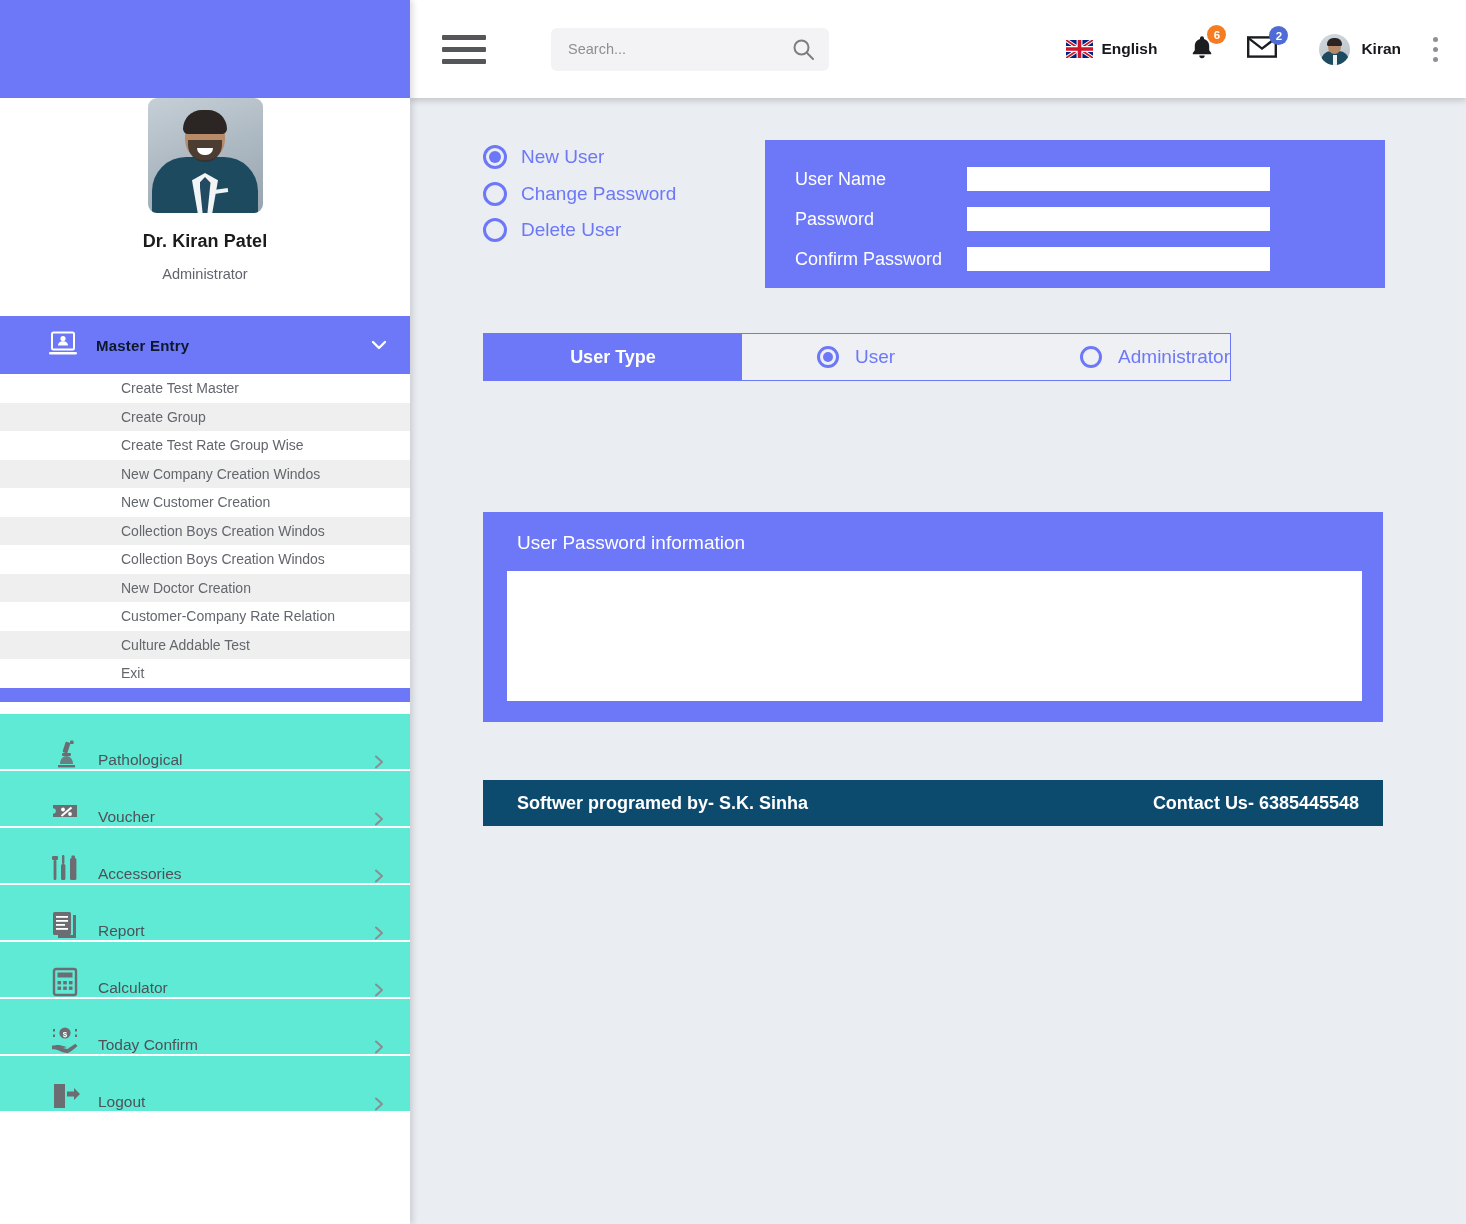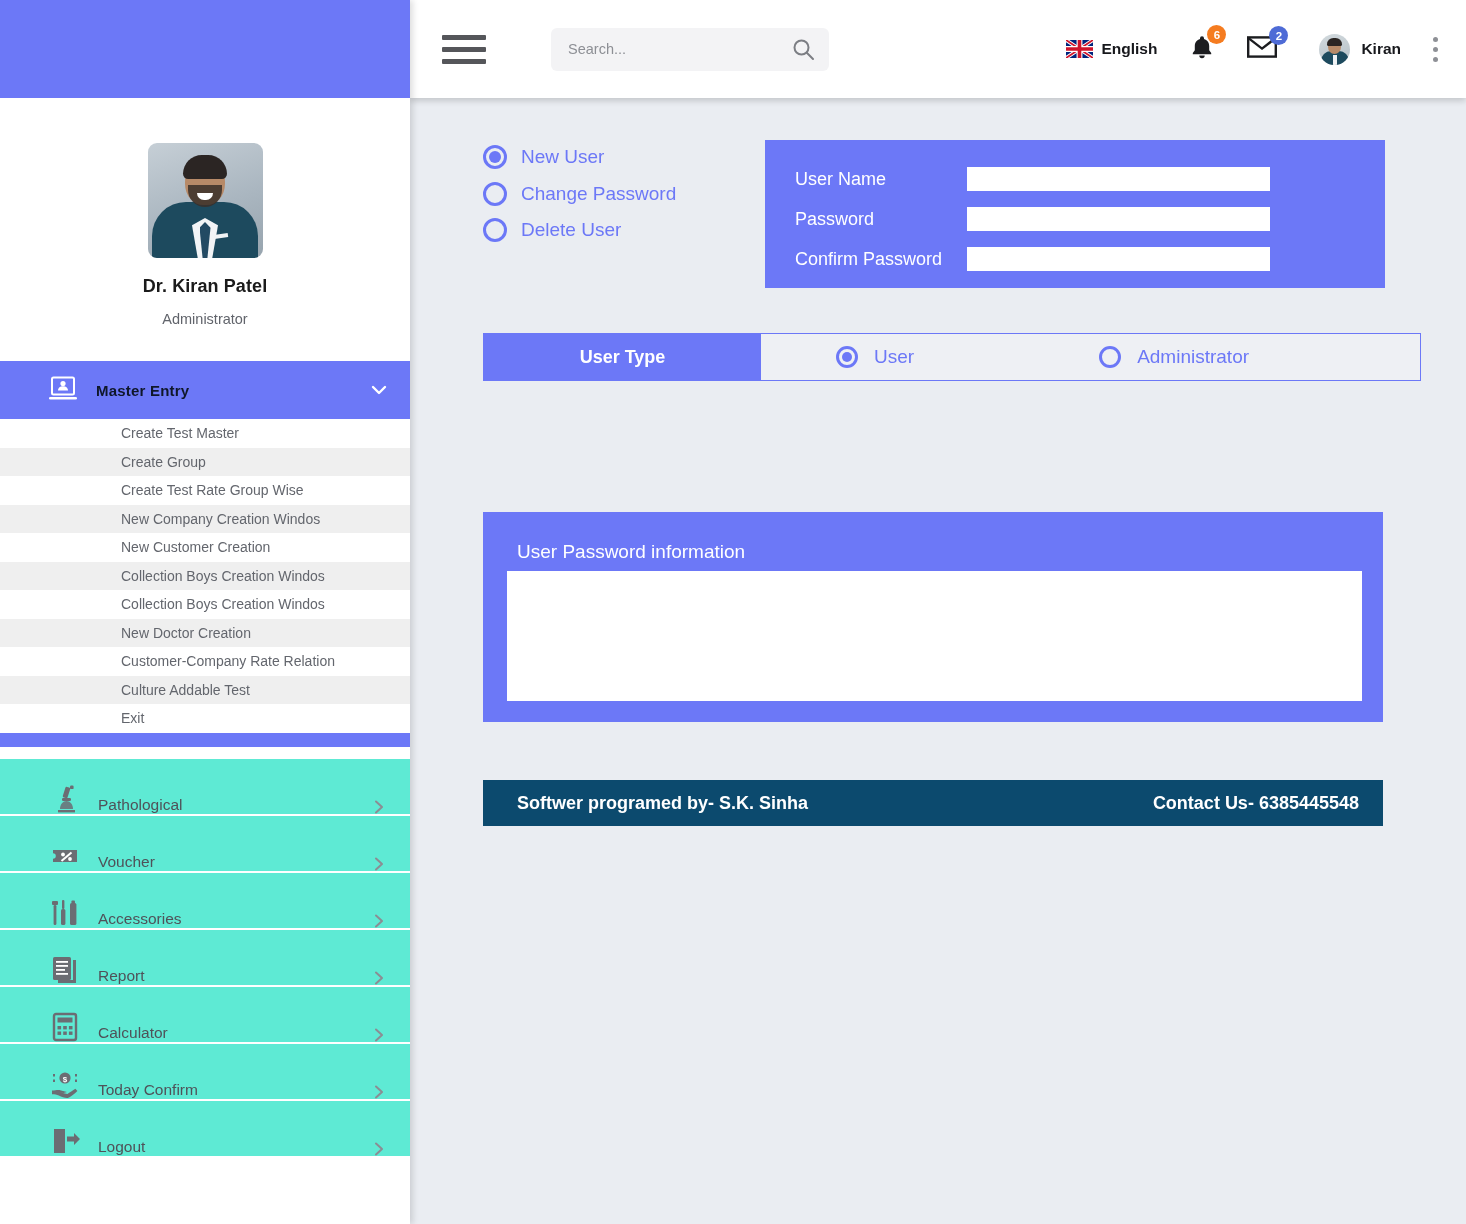--- a/index.html
+++ b/index.html
@@ -20,21 +20,20 @@
     background: #ffffff;
     box-shadow: 3px 0 6px rgba(0,0,0,0.13);
     z-index: 5;
   }
   #sidebar-top-block {
     width: 410px;
     height: 98px;
     background: #6c78f7;
   }
   #profile {
-    padding-top: 45px;
     text-align: center;
     background: #ffffff;
     padding-bottom: 22px;
   }
   #avatar-photo {
     width: 115px; height: 115px;
     border-radius: 9px;
     margin: 0 auto 18px;
     position: relative;
     overflow: hidden;
@@ -254,21 +253,21 @@
   }
   .cred-input {
     width: 303px; height: 24px;
     background: #ffffff; border: none; outline: none;
     font-family: "Liberation Sans", sans-serif; font-size: 14px;
     padding: 0 6px;
   }
 
   #usertype-row {
     position: absolute; left: 73px; top: 235px;
-    width: 938px; height: 48px;
+    width: 748px; height: 48px;
     display: flex;
     border: 1px solid #6c78f7;
   }
   #usertype-label {
     width: 277px; background: #6c78f7; color: #fff;
     font-size: 18px; font-weight: bold;
     display: flex; align-items: center; justify-content: center;
   }
   #usertype-options {
     flex: 1; background: #eef0f4;
@@ -306,21 +305,21 @@
   .action-btn.b2 { margin-left: 77px; }
   .action-btn.b3 { margin-left: 76px; }
 
   #info-panel {
     position: absolute; left: 73px; top: 414px;
     width: 900px; height: 210px;
     background: #6c78f7;
   }
   #info-title {
     position: absolute; left: 34px; top: 20px;
-    font-size: 19px; color: #ffffff; margin-top: 9px;
+    font-size: 19px; color: #ffffff;
   }
   #info-textarea {
     position: absolute; left: 24px; top: 59px;
     width: 855px; height: 130px;
     background: #ffffff;
     border: none; outline: none; resize: none;
     font-family: "Liberation Sans", sans-serif;
     font-size: 14px; color: #333;
     padding: 8px;
   }

